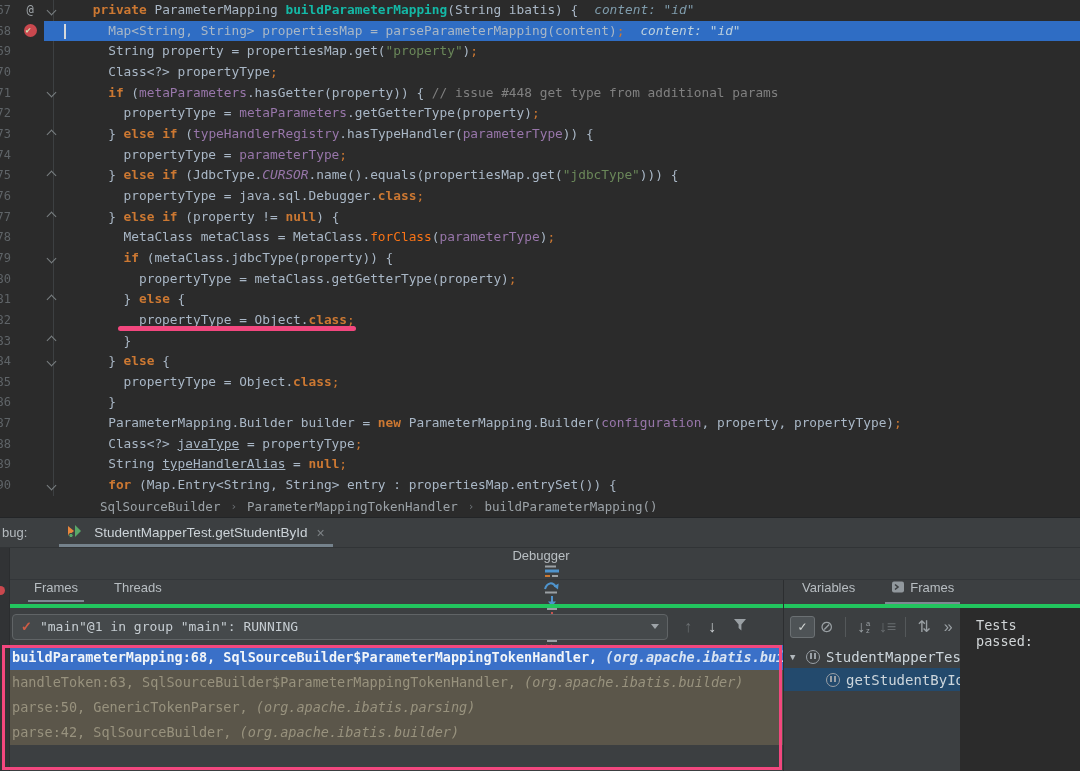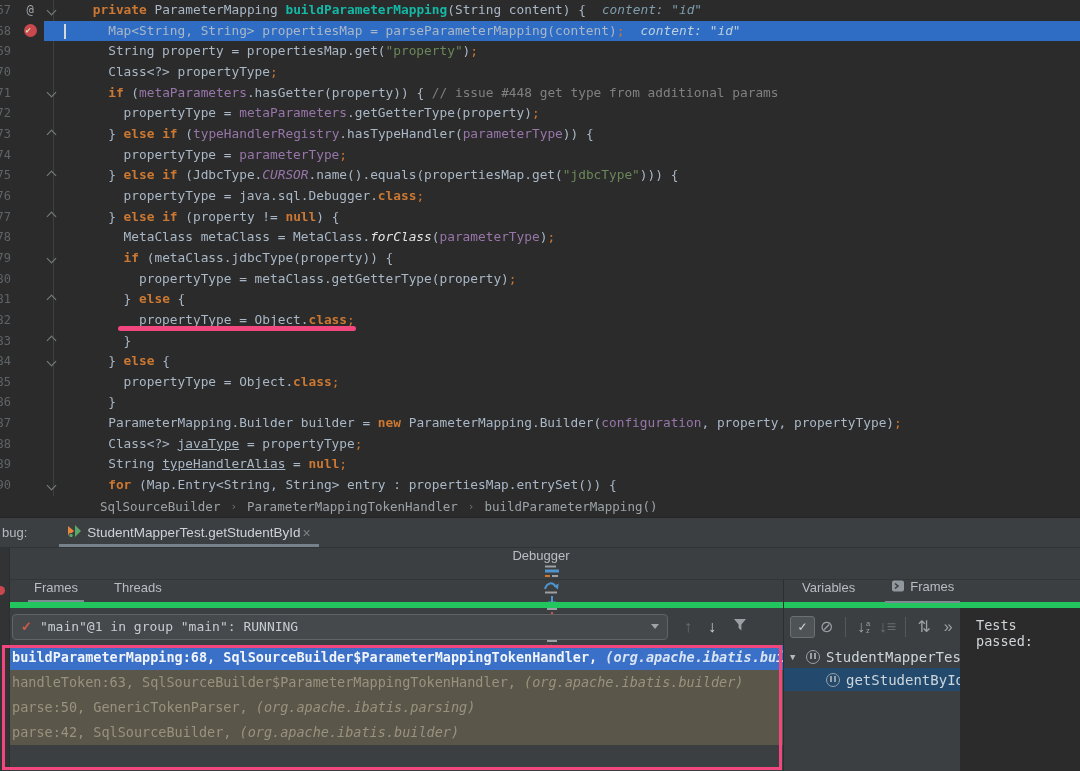--- a/index.html
+++ b/index.html
@@ -23,21 +23,21 @@
   .fdown::before { transform:rotate(45deg); }
   .fup::before { transform:rotate(-135deg); }
   .codetext { flex:1; white-space:pre; }
   .tk-k { color:#cc7832; font-weight:bold; }
   .tk-d { color:#a9b7c6; }
   .tk-o { color:#cc7832; }
   .tk-s { color:#6a8759; }
   .tk-c { color:#808080; }
   .tk-p { color:#9876aa; }
   .tk-ci { color:#9876aa; font-style:italic; }
-  .tk-di { color:#e5e5e5; font-style:italic; }
+  .tk-di { color:#f97316; }
   .tk-m { color:#14b8a6; font-weight:bold; }
   .tk-u { color:#a9b7c6; text-decoration:underline; }
   .hint { color:#7f9cac; font-style:italic; margin-left:16px; }
   .exec .hint { color:#bcd0de; }
   .caret { position:absolute; left:64px; top:3px; width:2px; height:15px; background:#d6d9db; z-index:3; }
   .pink-underline { position:absolute; left:118px; bottom:0; width:238px; height:5px;
                     border-radius:3px; background:#f2477e; z-index:2; }
 
   
   .breadcrumbs { height:21px; display:flex; align-items:center; padding-left:100px;
@@ -46,36 +46,36 @@
   .crumbsep { margin-right:10px; color:#6f7478; font-size:11px; }
 
   
   .debugpane { position:relative; height:254px; background:#3c3f41; border-top:1px solid #232527; }
   .leftstripe { position:absolute; left:0; top:30px; bottom:0; width:10px; background:#313335;
                 border-right:1px solid #2b2d2f; z-index:1; }
   .stripe-dot { position:absolute; left:-4px; top:38px; width:9px; height:9px; border-radius:50%; background:#c9484e; }
 
   .tabstrip { height:30px; display:flex; align-items:center; border-bottom:1px solid #313436; }
   .striplabel { font-size:13px; color:#b4babe; margin-left:2px; }
-  .runtab { position:relative; margin-left:32px; height:100%; display:flex; align-items:center; padding:0 8px; }
+  .runtab { position:relative; margin-left:32px; height:100%; display:flex; align-items:center; gap:7px; padding:0 8px; }
   .runtab::after { content:""; position:absolute; left:0; right:0; bottom:0; height:3px; background:#75828c; }
   .runtab-label { font-size:13.5px; color:#ccd3d8; }
   .closex { color:#7d8286; font-size:14px; margin-left:2px; }
 
   .dbg-toolbar { height:32px; display:flex; align-items:center; border-bottom:1px solid #333639; padding-left:24px;flex-direction:column; }
   .dbglabel { font-size:13px; color:#b9bfc3; margin-right:22px; }
   .tbico { width:24px; height:22px; display:flex; align-items:center; justify-content:center; margin:0 3px; }
   .vsep { width:1px; height:20px; background:#54585a; margin:0 6px; }
   .dim { opacity:.45; }
 
   .lower { display:flex; height:192px; }
   .leftcol { width:783px; display:flex; flex-direction:column; }
   .rightcol { flex:1; display:flex; flex-direction:column; border-left:1px solid #2c2e30; }
 
-  .tabsrow { height:28px; display:flex; align-items:center; border-bottom:6px solid #22c55e; }
+  .tabsrow { height:28px; display:flex; align-items:flex-start; border-bottom:4px solid #22c55e; }
   .paneltab { position:relative; font-size:13px; color:#b8bec2; padding:0 4px 7px 4px; margin-right:28px; }
   .paneltab.active::after { content:""; position:absolute; left:-2px; right:-2px; bottom:0; height:2px; background:#7e8993; }
   .tabicon { display:inline-block; vertical-align:-2px; margin-right:5px; }
 
   .comborow { height:37px; display:flex; align-items:center; padding-left:12px; }
   .threadcombo { width:656px; height:26px; display:flex; align-items:center; gap:8px;
                  background:#45494b; border:1px solid #606466; border-radius:4px; padding:0 8px; }
   .threadcheck { color:#cd5c45; font-size:13px; font-weight:bold; }
   .threadtext { flex:1; font-family:"DejaVu Sans Mono", monospace; font-size:13px; color:#c6cdd2;
                 white-space:nowrap; overflow:hidden; }
@@ -114,21 +114,21 @@
   .pauseico::before { left:3px; } .pauseico::after { left:6.5px; }
   .rcconsole { flex:1; background:#2b2b2b; padding:9px 0 0 16px;
                font-family:"DejaVu Sans Mono", monospace; font-size:13.5px; color:#d2d6d8; }
 </style>
 </head>
 <body>
 
 <div>
 
   <div class="editor" id="code-area">
-      <div class="code-line"><span class="lnum"><i>67</i></span><span class="gicon">@</span><span class="fold fdown"></span><span class="codetext" style="padding-left: 30.8px;"><span class="tk-k">private </span><span class="tk-d">ParameterMapping </span><span class="tk-m">buildParameterMapping</span><span class="tk-d">(String content) {</span><span class="hint">content: "id"</span></span></div>
+      <div class="code-line"><span class="lnum"><i>67</i></span><span class="gicon">@</span><span class="fold fdown"></span><span class="codetext" style="padding-left: 30.8px;"><span class="tk-k">private </span><span class="tk-d">ParameterMapping </span><span class="tk-m">buildParameterMapping</span><span class="tk-d">(String ibatis) {</span><span class="hint">content: "id"</span></span></div>
       <div class="code-line exec"><span class="lnum"><i>68</i></span><span class="gicon"><span class="bpdot"></span></span><span class="fold"></span><span class="codetext" style="padding-left: 46.2px;"><span class="tk-d">Map&lt;String, String&gt; propertiesMap = parseParameterMapping(content)</span><span class="tk-o">;</span><span class="hint">content: "id"</span></span><span class="caret"></span></div>
       <div class="code-line"><span class="lnum"><i>69</i></span><span class="gicon"></span><span class="fold"></span><span class="codetext" style="padding-left: 46.2px;"><span class="tk-d">String property = propertiesMap.get(</span><span class="tk-s">"property"</span><span class="tk-d">)</span><span class="tk-o">;</span></span></div>
       <div class="code-line"><span class="lnum"><i>70</i></span><span class="gicon"></span><span class="fold"></span><span class="codetext" style="padding-left: 46.2px;"><span class="tk-d">Class&lt;?&gt; propertyType</span><span class="tk-o">;</span></span></div>
       <div class="code-line"><span class="lnum"><i>71</i></span><span class="gicon"></span><span class="fold fdown"></span><span class="codetext" style="padding-left: 46.2px;"><span class="tk-k">if </span><span class="tk-d">(</span><span class="tk-p">metaParameters</span><span class="tk-d">.hasGetter(property)) { </span><span class="tk-c">// issue #448 get type from additional params</span></span></div>
       <div class="code-line"><span class="lnum"><i>72</i></span><span class="gicon"></span><span class="fold"></span><span class="codetext" style="padding-left: 61.6px;"><span class="tk-d">propertyType = </span><span class="tk-p">metaParameters</span><span class="tk-d">.getGetterType(property)</span><span class="tk-o">;</span></span></div>
       <div class="code-line"><span class="lnum"><i>73</i></span><span class="gicon"></span><span class="fold fup"></span><span class="codetext" style="padding-left: 46.2px;"><span class="tk-d">} </span><span class="tk-k">else if </span><span class="tk-d">(</span><span class="tk-p">typeHandlerRegistry</span><span class="tk-d">.hasTypeHandler(</span><span class="tk-p">parameterType</span><span class="tk-d">)) {</span></span></div>
       <div class="code-line"><span class="lnum"><i>74</i></span><span class="gicon"></span><span class="fold"></span><span class="codetext" style="padding-left: 61.6px;"><span class="tk-d">propertyType = </span><span class="tk-p">parameterType</span><span class="tk-o">;</span></span></div>
       <div class="code-line"><span class="lnum"><i>75</i></span><span class="gicon"></span><span class="fold fup"></span><span class="codetext" style="padding-left: 46.2px;"><span class="tk-d">} </span><span class="tk-k">else if </span><span class="tk-d">(JdbcType.</span><span class="tk-ci">CURSOR</span><span class="tk-d">.name().equals(propertiesMap.get(</span><span class="tk-s">"jdbcType"</span><span class="tk-d">))) {</span></span></div>
       <div class="code-line"><span class="lnum"><i>76</i></span><span class="gicon"></span><span class="fold"></span><span class="codetext" style="padding-left: 61.6px;"><span class="tk-d">propertyType = java.sql.Debugger.</span><span class="tk-k">class</span><span class="tk-o">;</span></span></div>
       <div class="code-line"><span class="lnum"><i>77</i></span><span class="gicon"></span><span class="fold fup"></span><span class="codetext" style="padding-left: 46.2px;"><span class="tk-d">} </span><span class="tk-k">else if </span><span class="tk-d">(property != </span><span class="tk-k">null</span><span class="tk-d">) {</span></span></div>

